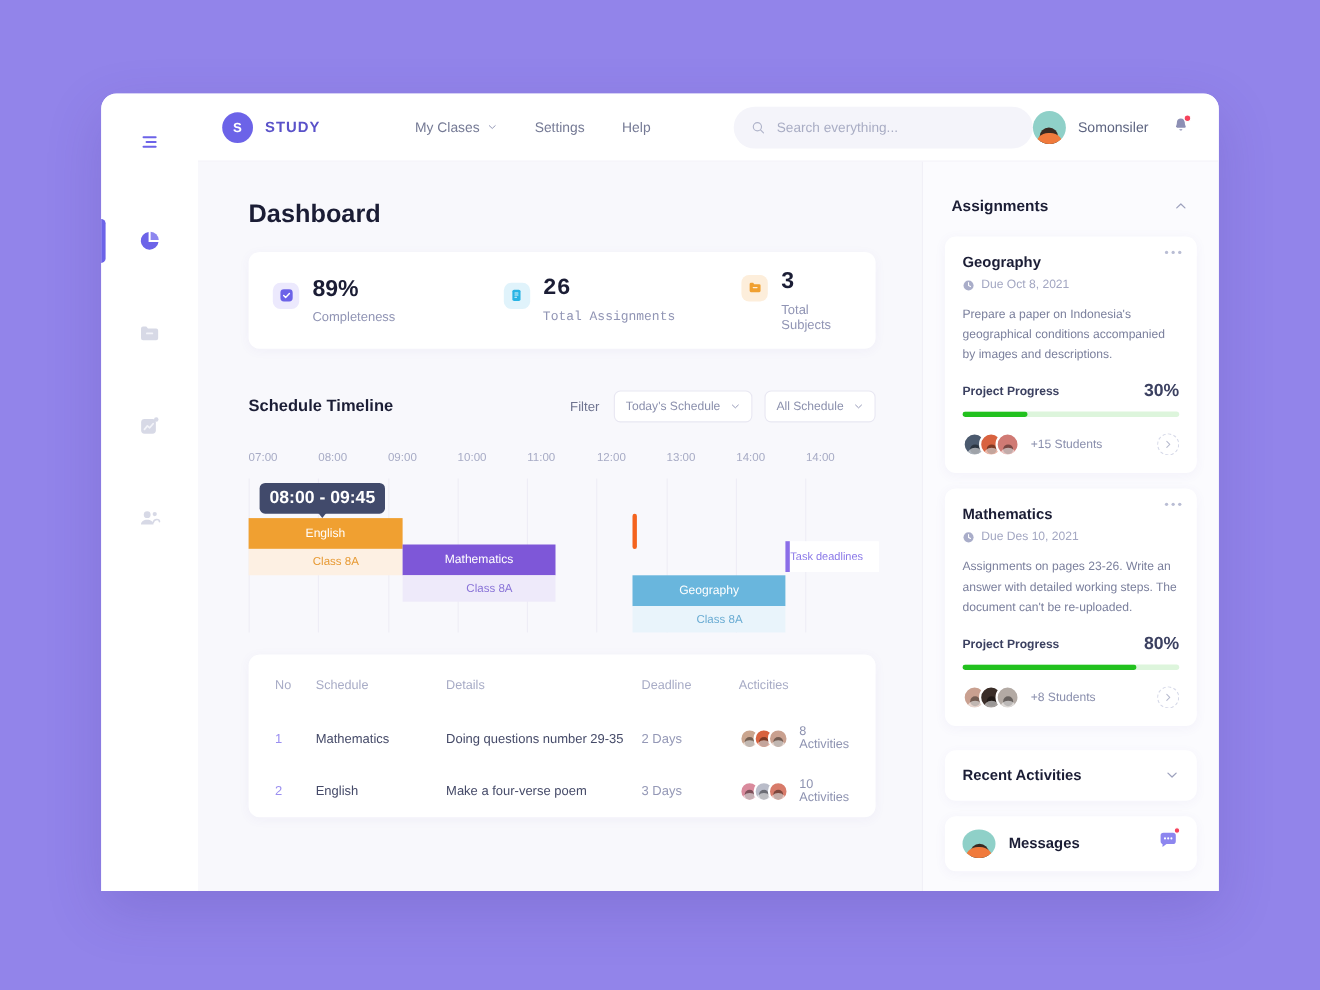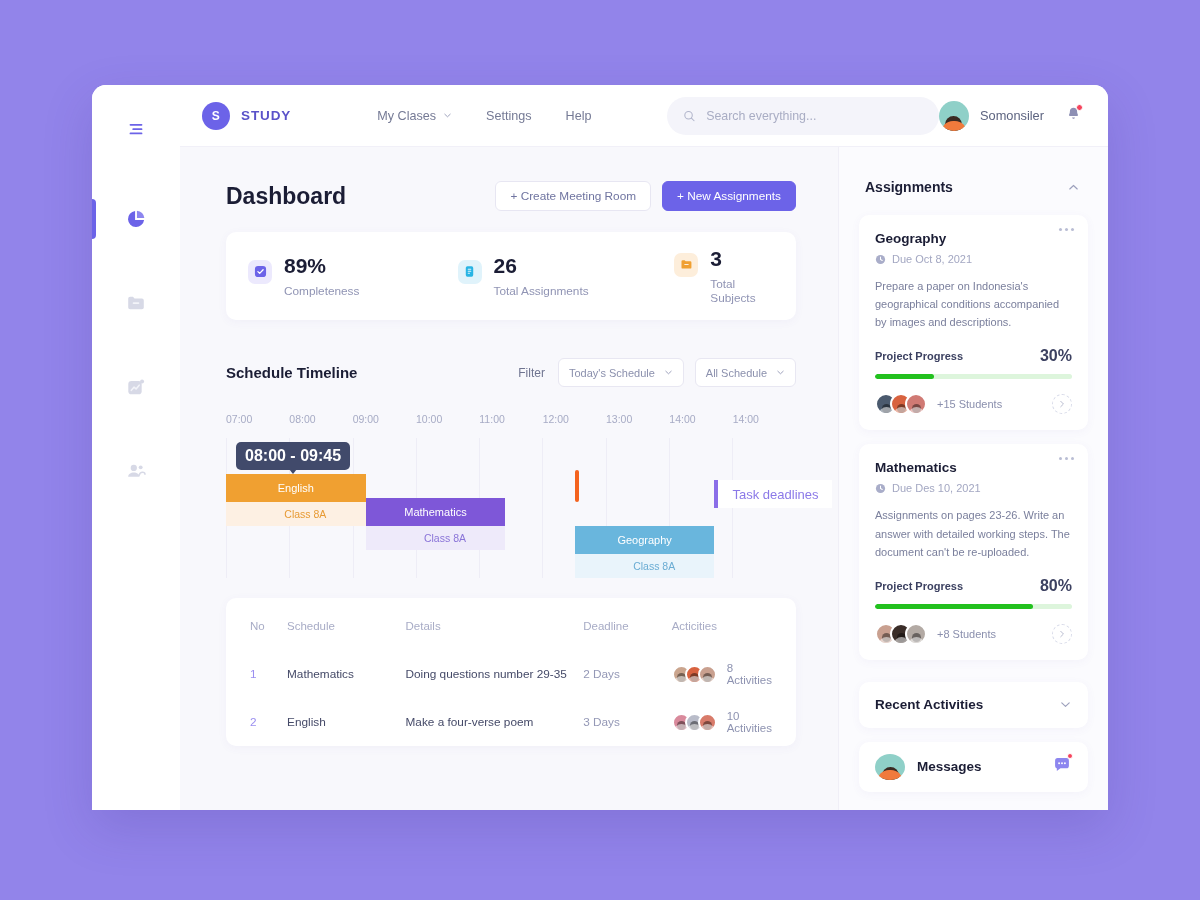--- a/index.html
+++ b/index.html
@@ -151,21 +151,21 @@
   
   .stats {
     margin-top: 21px;
     background: #fff; border-radius: 10px;
     height: 88px; display: flex; align-items: center;
     padding: 0 22px;
     box-shadow: 0 2px 10px rgba(90,80,170,.05);
   }
   .stat { display: flex; align-items: flex-start; gap: 12px; }
   .stat:nth-child(1) { width: 230px; }
-  .stat:nth-child(2) { width: 238px; }
+  .stat:nth-child(2) { width: 238px; font-family: Liberation Mono, monospace; }
   .stat-ico {
     width: 24px; height: 24px; border-radius: 7px;
     display: flex; align-items: center; justify-content: center;
     margin-top: 6px; flex: 0 0 24px;
   }
   .si-purple { background: #ece9fd; }
   .si-cyan   { background: #e0f3fb; }
   .si-orange { background: #fdeedb; }
   .stat-num { font-size: 21px; font-weight: bold; color: #1b1d35; line-height: 1.15; }
   .stat-lbl { font-size: 11.8px; color: #9094b4; margin-top: 6px; }
@@ -228,24 +228,25 @@
     border-right: 4px solid transparent;
     border-top: 5px solid #414a6b;
   }
   .marker {
     position: absolute; width: 4px; border-radius: 2px; background: #f4631e;
   }
   .deadline-card {
     position: absolute;
     background: #fff; height: 28px;
     display: flex; align-items: center;
-    padding-left: 14px; padding-right: 14px;
+    padding-left: 0; padding-right: 14px;
     border-left: 4px solid #8b6ee8;
-    font-size: 13px; color: #8b79e8;
+    font-size: 10px; color: #8b79e8;
     white-space: nowrap;
+    margin-top: 15px;
   }
 
   
   .activity-head { margin-top: 34px; }
   .table-card {
     margin-top: 20px;
     background: #fff; border-radius: 10px;
     padding: 0 24px;
     box-shadow: 0 2px 10px rgba(90,80,170,.05);
   }
@@ -437,24 +438,20 @@
         </div>
       </div>
     </div>
 
     <div class="body">
 
       <div class="main">
 
         <div class="dash-head">
           <div class="page-title">Dashboard</div>
-          <div class="head-actions">
-            <div class="btn btn-ghost">+ Create Meeting Room</div>
-            <div class="btn btn-primary">+ New Assignments</div>
-          </div>
         </div>
 
         <div class="stats">
           <div class="stat">
             <div class="stat-ico si-purple">
               <svg width="13" height="13" viewBox="0 0 14 14">
                 <rect x="1" y="1" width="12" height="12" rx="3.4" fill="#6c63e8"></rect>
                 <path d="M4.2 7.1l1.9 1.9 3.7-3.9" stroke="#fff" stroke-width="1.4" fill="none" stroke-linecap="round" stroke-linejoin="round"></path>
               </svg>
             </div>

